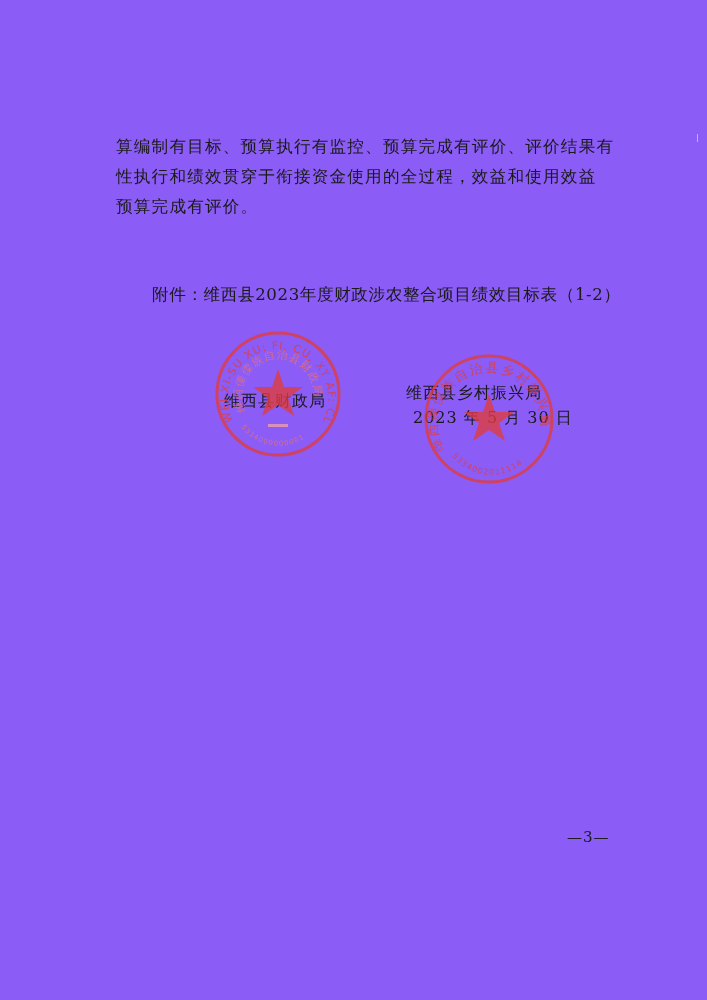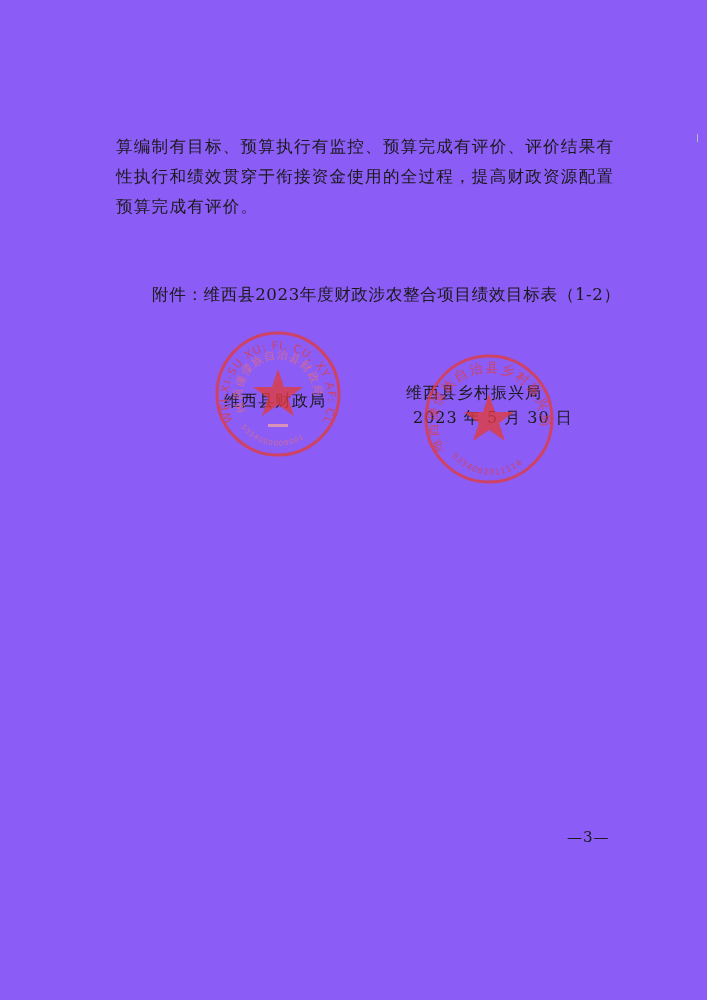--- a/index.html
+++ b/index.html
@@ -18,21 +18,21 @@
   .page-num { position: absolute; left: 567px; top: 828px; font-size: 15px; letter-spacing: 1px; }
   .speck { position: absolute; left: 697px; top: 134px; width: 1px; height: 8px; background: #bbb; }
 </style>
 </head>
 <body>
 
 <div class="page">
 
   <div class="para">
     <span class="line">算编制有目标、预算执行有监控、预算完成有评价、评价结果有</span>
-    <span class="line">性执行和绩效贯穿于衔接资金使用的全过程，提高财政资源配置</span>
+    <span class="line">性执行和绩效贯穿于衔接资金使用的全过程，效益和使用效益</span>
     <span class="line">预算完成有评价。</span>
   </div>
 
   <div class="attach">附件：维西县2023年度财政涉农整合项目绩效目标表（1-2）</div>
 
   <svg class="stamp" style="left:213px; top:329px;" width="130" height="130" viewBox="0 0 130 130">
     <defs>
       <path id="lArc" d="M 20 92 A 50 50 0 1 1 110 92"></path>
       <path id="lArcIn" d="M 33 82 A 36 36 0 1 1 97 82"></path>
       <path id="lArcB" d="M 28 98 A 48 48 0 0 0 104 98"></path>

